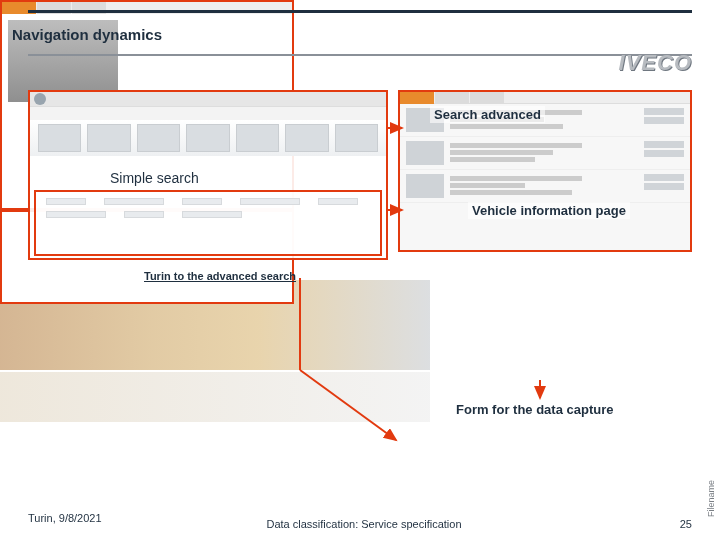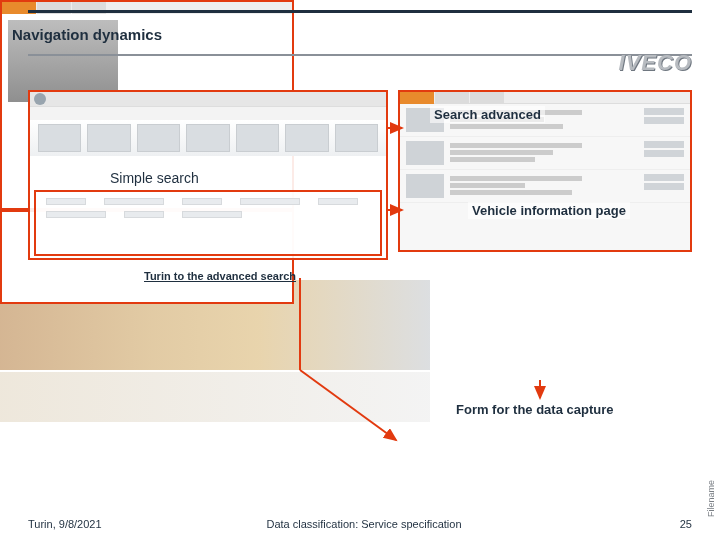--- a/index.html
+++ b/index.html
@@ -115,21 +115,21 @@
   .vi-line { height:5px; background:#e4e6e8; margin:2px 0; width:90%; }
 
   
   .fc-frame { left:398px; top:398px; width:294px; height:94px; background:#fff; border:2px solid #e23a0f; }
   .fc-label { position:absolute; left:456px; top:402px; font-size:13px; font-weight:bold; color:#1f2f3f; }
 
   
   .arrows { position:absolute; left:0; top:0; width:720px; height:540px; pointer-events:none; }
 
   
-  .footer-left { position:absolute; left:28px; bottom:10px; font-size:11px; color:#1f2f3f; }
+  .footer-left { position:absolute; left:28px; bottom:16px; font-size:11px; color:#1f2f3f; }
   .footer-mid  { position:absolute; left:0; right:0; bottom:10px; text-align:center; font-size:11px; color:#1f2f3f;padding-left:8px; }
   .footer-page { position:absolute; right:28px; bottom:10px; font-size:11px; color:#1f2f3f;text-align:center; }
   .footer-side { position:absolute; right:4px; bottom:60px; font-size:9px; color:#7a7f85; transform:rotate(-90deg); transform-origin:right bottom; }
 </style>
 </head>
 <body>
 
 <div class="toprule"></div>
 <div class="title">Navigation dynamics</div>
 <div class="midrule"></div>

